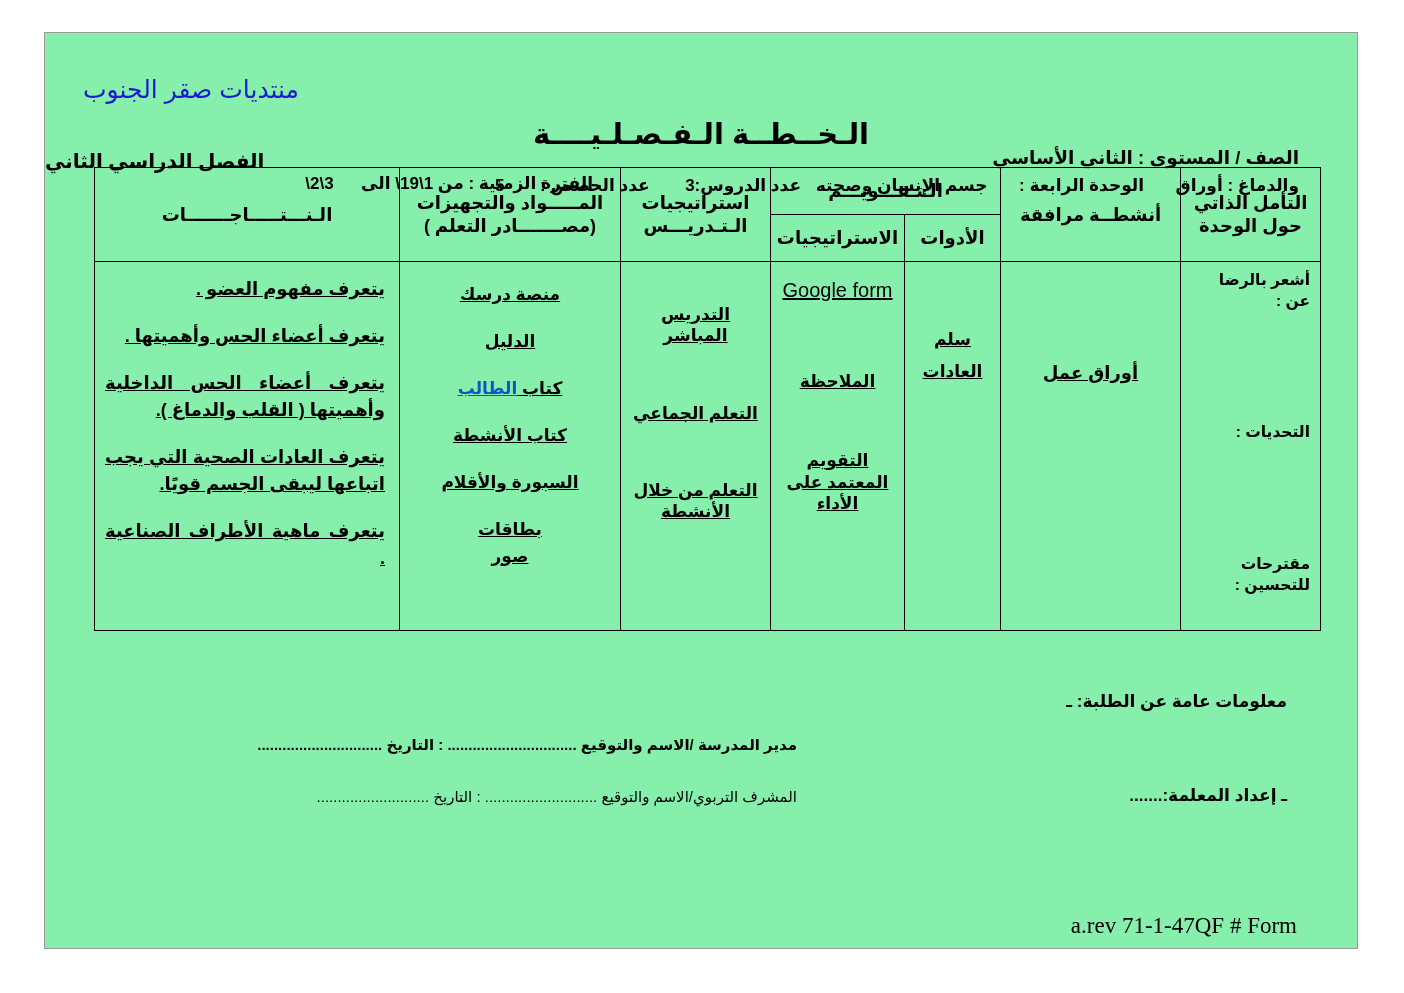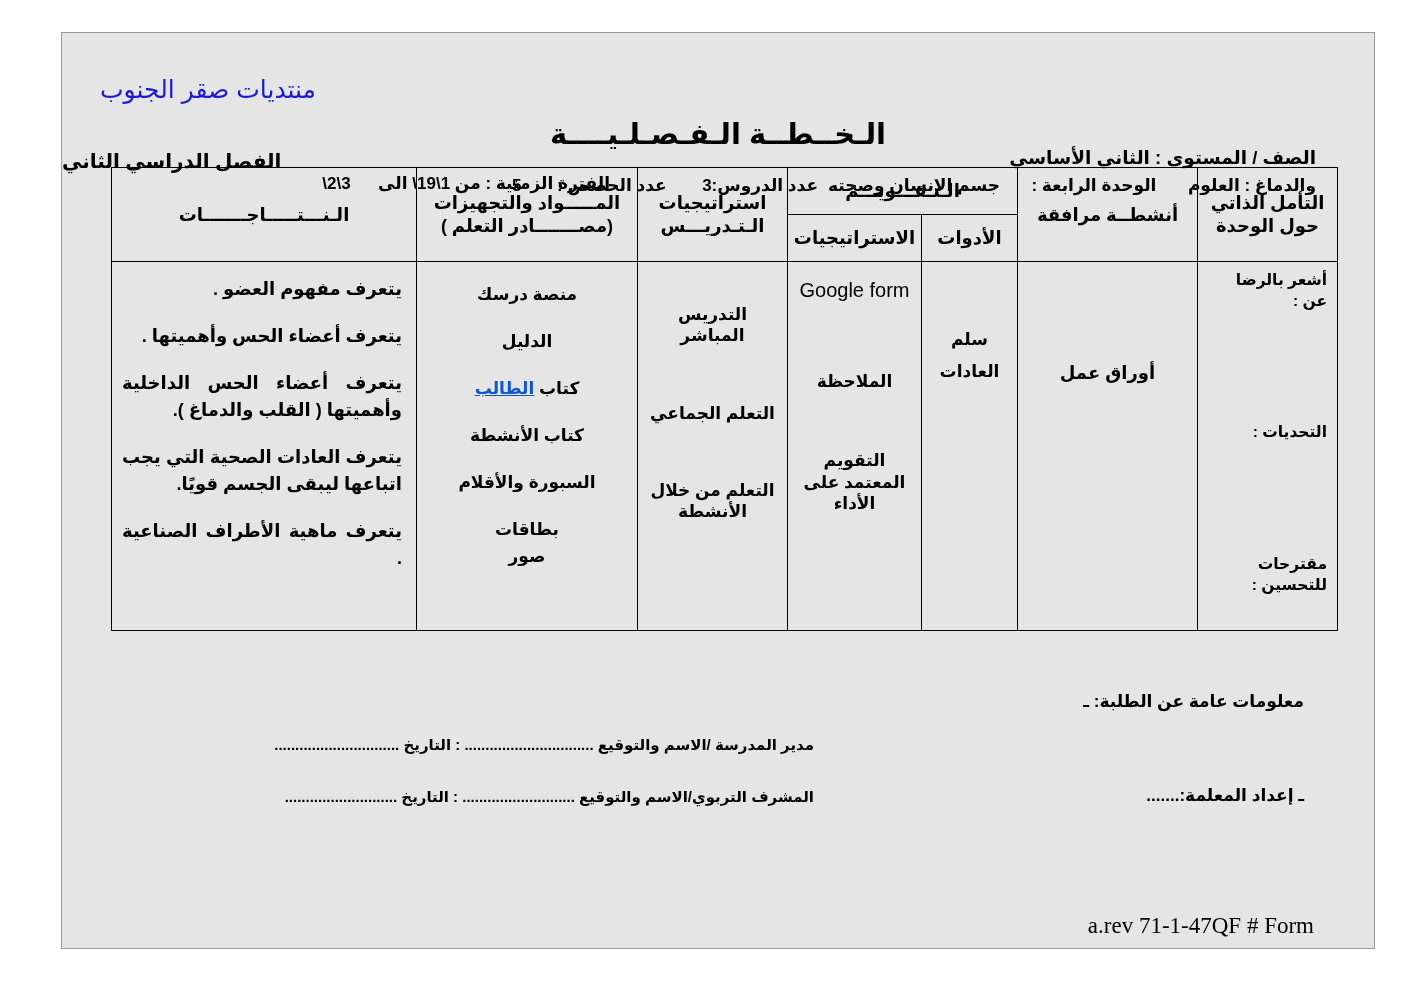--- a/index.html
+++ b/index.html
@@ -12,27 +12,27 @@
     height: 993px;
     font-family: "Liberation Sans", "DejaVu Sans", sans-serif;
     color: #000000;
     position: relative;
     overflow: hidden;
   }
 
   
   .page-frame {
     position: absolute;
-    left: 61px;
+    left: 44px;
     top: 32px;
     width: 1314px;
     height: 917px;
     border: 1px solid #9a9a9a;
     box-sizing: border-box;
-    background: #e5e5e5;
+    background: #86efac;
   }
 
   
   .forum-tag {
     position: absolute;
     right: 1058px;
     top: 42px;
     font-size: 25px;
     font-weight: 400;
     color: #1a1ad0;
@@ -126,21 +126,21 @@
 
   
   col.c-reflect   { width: 140px; }
   col.c-activity  { width: 180px; }
   col.c-tools     { width: 96px;  }
   col.c-strat     { width: 134px; }
   col.c-teach     { width: 150px; }
   col.c-material  { width: 221px; }
   col.c-outcome   { width: 305px; }
 
-  td.body-cell { height: 368px; }
+  td.body-cell { height: 368px; text-decoration: underline; }
 
   
   .outcomes {
     padding: 14px 14px 10px 10px;
     font-size: 18px;
     font-weight: bold;
     line-height: 1.5;
   }
   .outcomes .item { margin-bottom: 20px; text-align: justify; }
   .outcomes .item:last-child { margin-bottom: 0; }
@@ -234,21 +234,21 @@
     font-size: 15px;
     font-weight: bold;
     white-space: nowrap;
     direction: rtl;
   }
   .sig-supervisor {
     position: absolute;
     right: 560px;
     top: 755px;
     font-size: 15px;
-    font-weight: bold;
+    font-weight: normal;
     white-space: nowrap;
     direction: rtl;
   }
   .sig-dots { letter-spacing: 0.5px; }
 
   .prepared-by {
     position: absolute;
     right: 70px;
     top: 752px;
     font-size: 17px;
@@ -292,21 +292,21 @@
   <div class="title-sub">الفصل الدراسي  الثاني</div>
 
   <div class="meta-line1">
     <span>الصف / المستوى  :</span>
     <span class="gap-sm"></span>
     <span>الثاني الأساسي</span>
   </div>
 
   <div class="meta-line2">
     <span>والدماغ :</span>
-    <span>العلوم</span>
+    <span>أوراق</span>
     <span class="gap-sm"></span>
     <span>الوحدة الرابعة :</span>
     <span class="gap-sm"></span>
     <span>جسم الإنسان وصحته</span>
   </div>
 
   <div class="meta-line3">
     <span>عدد الدروس:</span><span>3</span>
     <span class="gap-sm"></span>
     <span>عدد الحصص :</span>

